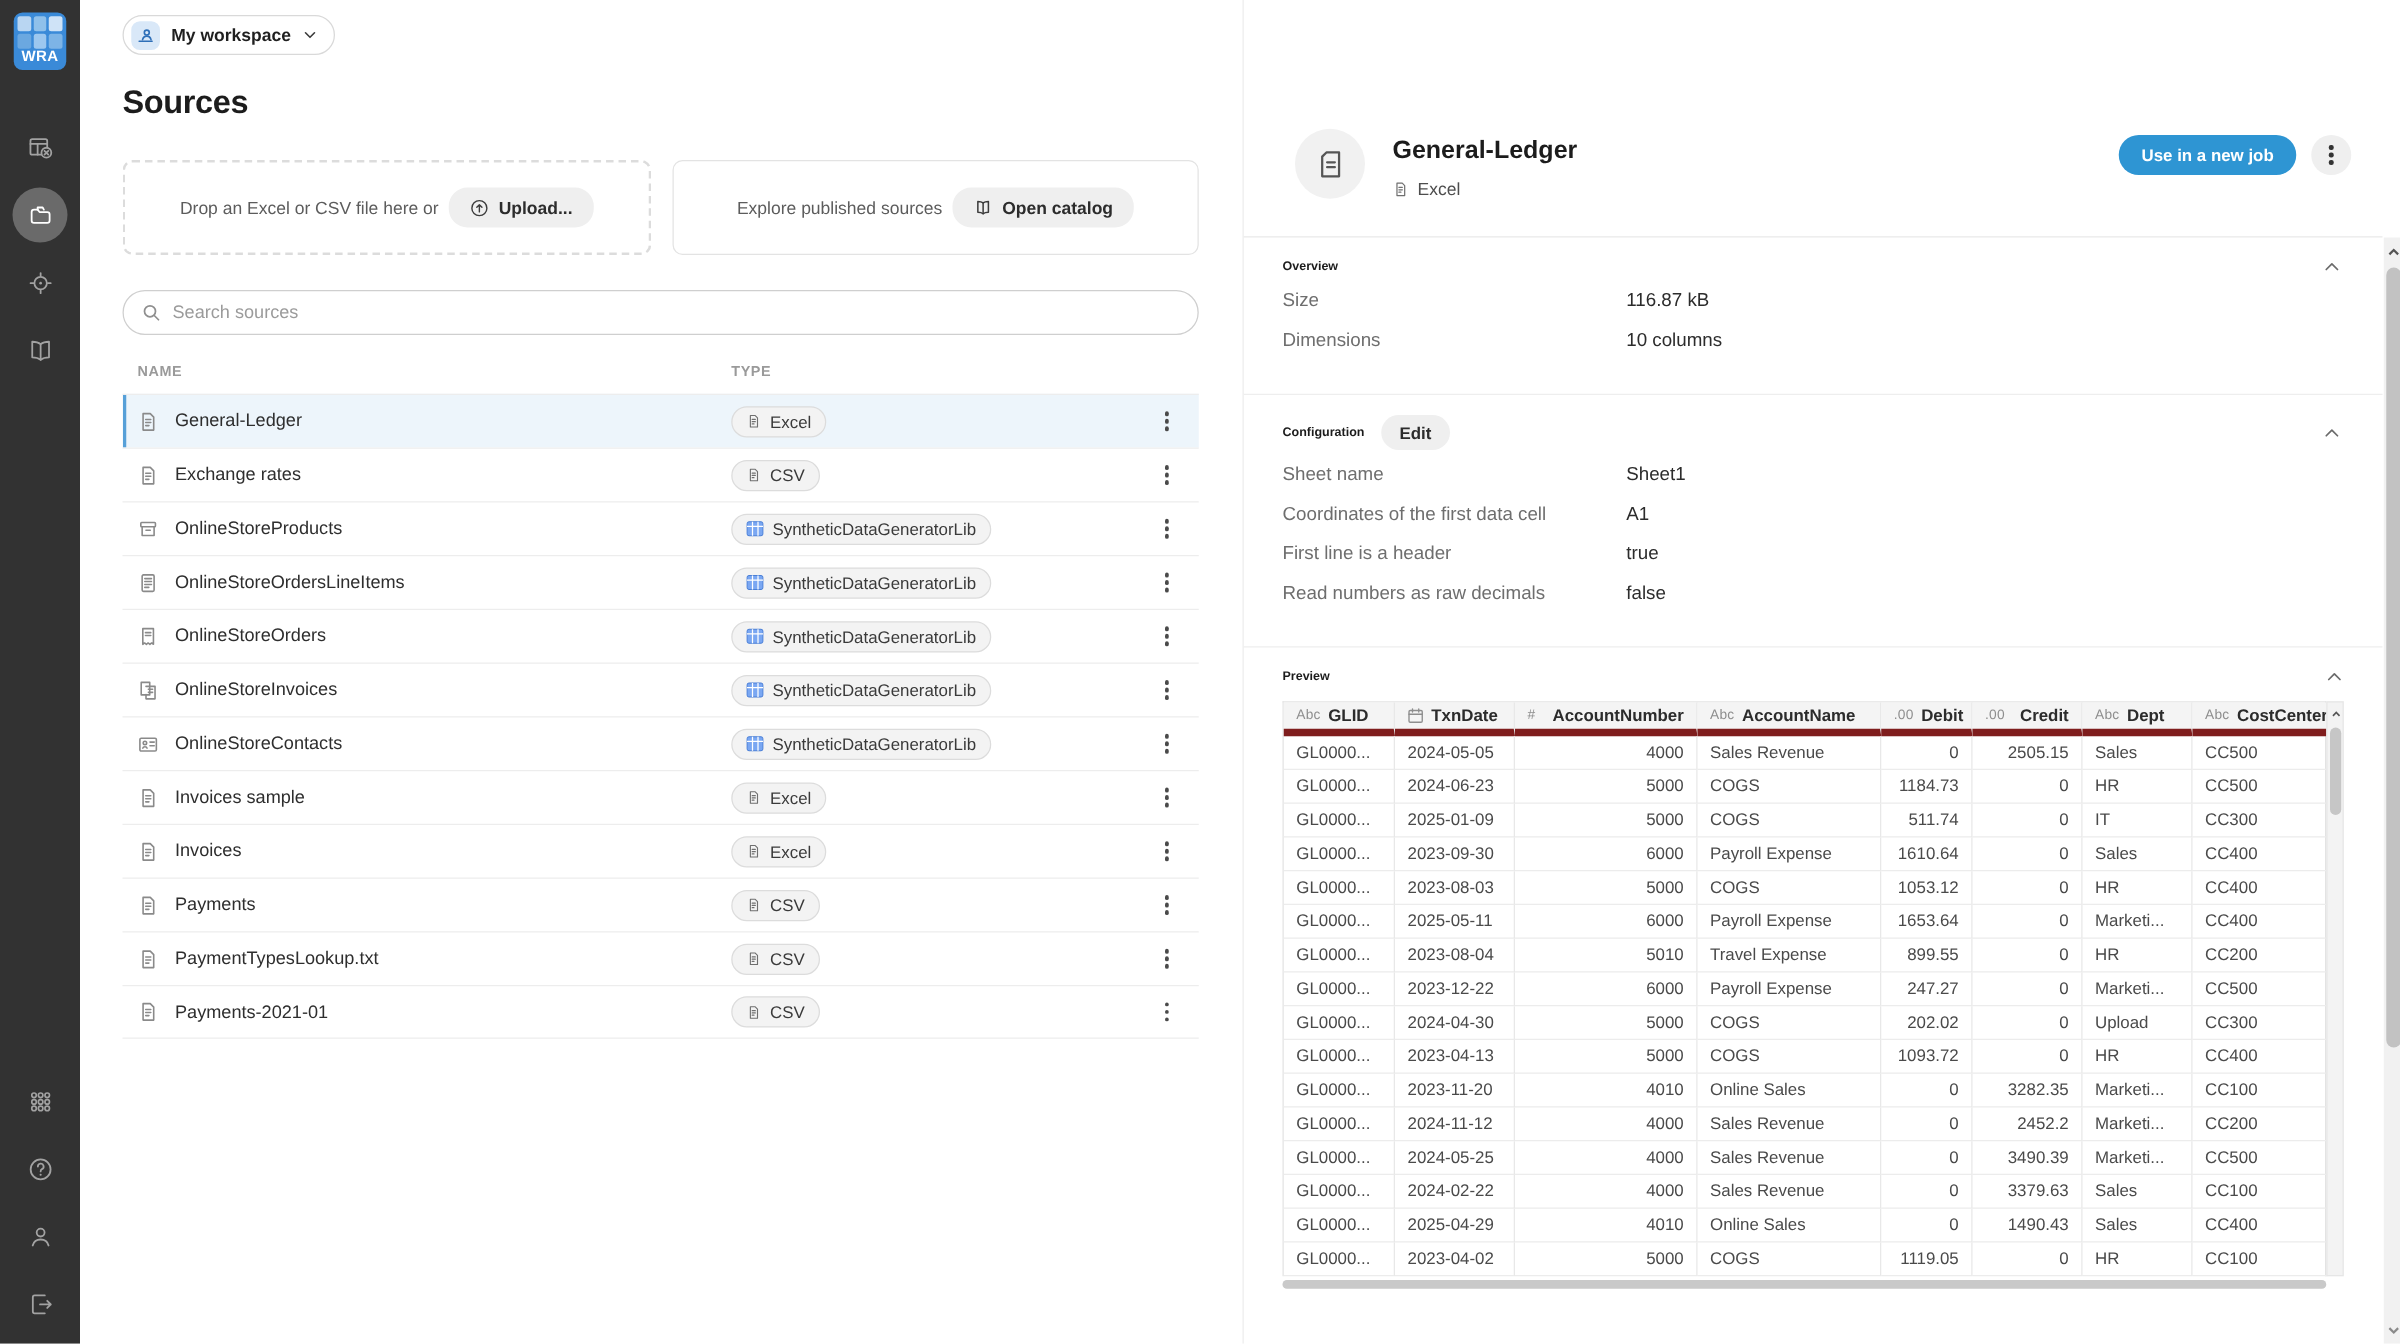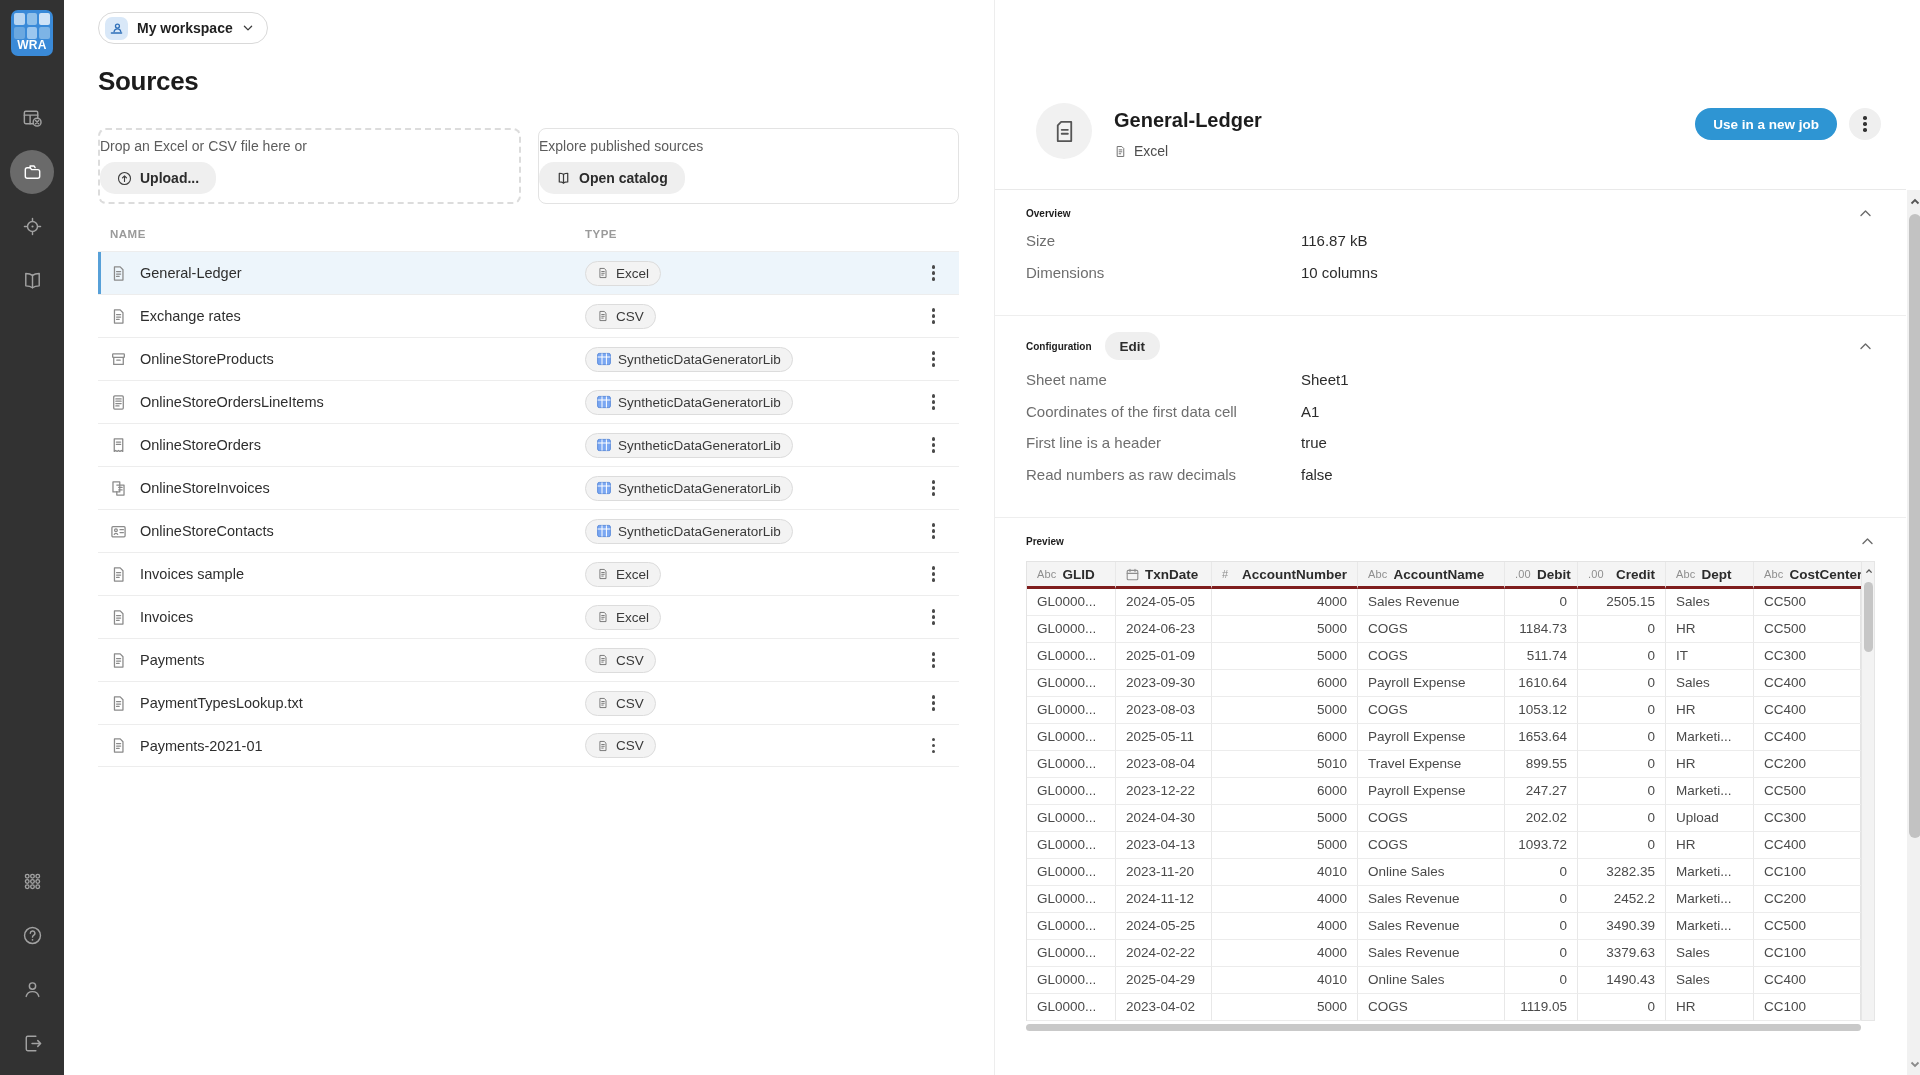--- a/index.html
+++ b/index.html
@@ -25,21 +25,21 @@
   
   .main { width:930px; flex-shrink:0; padding:12px 35px 0 34px; }
   .workspace-btn { display:inline-flex; align-items:center; gap:9px; height:32px; padding:0 13px 0 6px; border:1px solid #d9d9d9; border-radius:16px; background:#fff; cursor:pointer; }
   .workspace-icon { width:23px; height:23px; border-radius:7px; background:#d9e8f8; color:#2e6fb8; display:flex; align-items:center; justify-content:center; }
   .workspace-icon .ic { width:15px; height:15px; }
   .workspace-label { font-size:14px; font-weight:700; color:#1f1f1f; }
   .workspace-btn .chev { width:12px; height:12px; color:#3c3c3c; display:inline-flex; }
   .page-title { margin-top:22px; font-size:26px; font-weight:700; color:#1c1c1c; letter-spacing:-.3px; }
 
   .dropzone-row { display:flex; gap:17px; margin-top:31px; }
-  .dropbox { width:423px; height:76px; border-radius:8px; display:flex; flex-direction:column; align-items:flex-start; justify-content:center; gap:8px; }
+  .dropbox { width:423px; height:76px; border-radius:8px; display:flex; flex-direction:row; align-items:center; justify-content:center; gap:8px; }
   .dropbox.dashed { border:2px dashed #dcdcdc; }
   .dropbox.solid { width:421px; border:1px solid #e3e3e3; }
   .hint-text { font-size:14px; color:#5c5c5c; }
   .pill-btn { display:inline-flex; align-items:center; gap:8px; height:30px; padding:16px 17px; background:#efefef; border:none; border-radius:15px; font-size:14px; font-weight:700; color:#2c2c2c; font-family:inherit; cursor:pointer; }
   .pill-btn .ic { width:15px; height:15px; color:#3c3c3c; }
 
   .search-box { margin-top:28px; height:36px; border:1px solid #cfcfcf; border-radius:18px; display:flex; align-items:center; padding:0 14px; gap:9px; background:#fff; }
   .search-box .ic { width:16px; height:16px; color:#8f8f8f; }
   .search-box input { border:none; outline:none; flex:1; font-size:14.5px; color:#333; font-family:inherit; background:transparent; }
   .search-box input::placeholder { color:#9b9b9b; }
@@ -84,21 +84,21 @@
   .edit-btn { margin-left:13px; height:28px; padding:0 15px; border:none; border-radius:14px; background:#efefef; font-size:13.5px; font-weight:700; color:#2c2c2c; font-family:inherit; cursor:pointer; }
   .sep { height:1px; background:#eeeeee; margin:20px 17px 0 0; }
 
   
   .section-preview { padding-right:48px; }
   .preview-wrap { margin-top:12px; width:849px; position:relative; }
   .tbl { width:835px; border:1px solid #e3e3e3; border-bottom:none; }
   .t-row { display:grid; grid-template-columns:89px 96px 146px 147px 73px 88px 88px 108px; height:27px; }
   .t-cell { border-right:1px solid #e8e8e8; border-bottom:1px solid #ececec; padding:0 10px; line-height:25px; font-size:13.5px; color:#4a4a4a; white-space:nowrap; overflow:hidden; }
   .t-cell:last-child { border-right:none; }
-  .t-head .t-cell { background:#f4f4f4; color:#2c2c2c; font-weight:700; border-bottom:3px solid #7f1d1d; display:flex; align-items:center; gap:6px; }
+  .t-head .t-cell { background:#f4f4f4; color:#2c2c2c; font-weight:700; border-bottom:6px solid #7f1d1d; display:flex; align-items:center; gap:6px; }
   .kind-text { color:#8e8e8e; font-weight:400; font-size:11px; letter-spacing:.2px; flex-shrink:0; }
   .kind-ic { width:13px; height:13px; color:#8e8e8e; flex-shrink:0; }
   .t-head .hr .col-label { margin-left:auto; }
   .t-cell.ar { text-align:right; }
   .v-scroll { position:absolute; top:0; right:0; width:14px; height:460px; background:#f3f3f3; border:1px solid #e6e6e6; }
   .v-scroll .arrow { display:flex; justify-content:center; padding-top:5px; color:#555; }
   .v-scroll .thumb { position:absolute; top:20px; left:1.5px; width:9px; height:70px; background:#c6c6c6; border-radius:5px; cursor:pointer; }
   .h-scroll { margin-top:3px; width:835px; height:7px; border-radius:4px; background:#c9c9c9; cursor:pointer; }
 
   
@@ -247,20 +247,29 @@
               <svg viewBox="0 0 16 16" fill="none" stroke="currentColor" stroke-width="1.3" stroke-linecap="round" stroke-linejoin="round">
                 <path d="M8 3.6C7 2.8 5.7 2.4 3.5 2.4v9.2c2.2 0 3.5.4 4.5 1.2 1-.8 2.3-1.2 4.5-1.2V2.4C10.3 2.4 9 2.8 8 3.6z"></path>
                 <path d="M8 3.6v9.2"></path>
               </svg>
             </span>
           <span>Open catalog</span>
         </button>
       </div>
     </div>
 
+    <div class="search-box">
+      <span class="ic">
+          <svg viewBox="0 0 16 16" fill="none" stroke="currentColor" stroke-width="1.4" stroke-linecap="round" stroke-linejoin="round">
+            <circle cx="7" cy="7" r="4.4"></circle>
+            <path d="M10.4 10.4l3.4 3.4"></path>
+          </svg>
+        </span>
+      <input type="text" placeholder="Search sources" style="">
+    </div>
 
     <div class="list-header">
       <span class="lh-name">NAME</span>
       <span>TYPE</span>
     </div>
     <div class="sources-list">
         <div class="source-row selected">
           <span class="ic row-icon">
             <svg viewBox="0 0 16 16" fill="none" stroke="currentColor" stroke-width="1.2" stroke-linecap="round" stroke-linejoin="round">
               <path d="M4.2 1.8h5.4l2.6 2.6v9.8H4.2z"></path>

